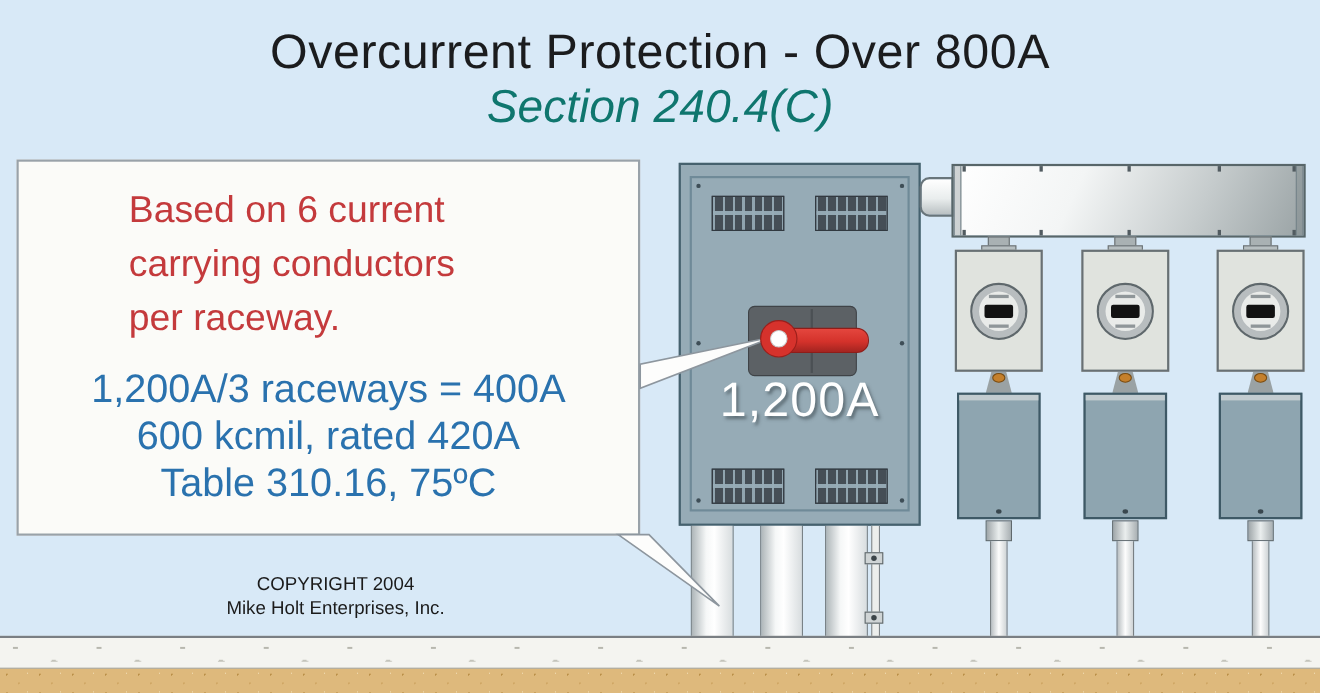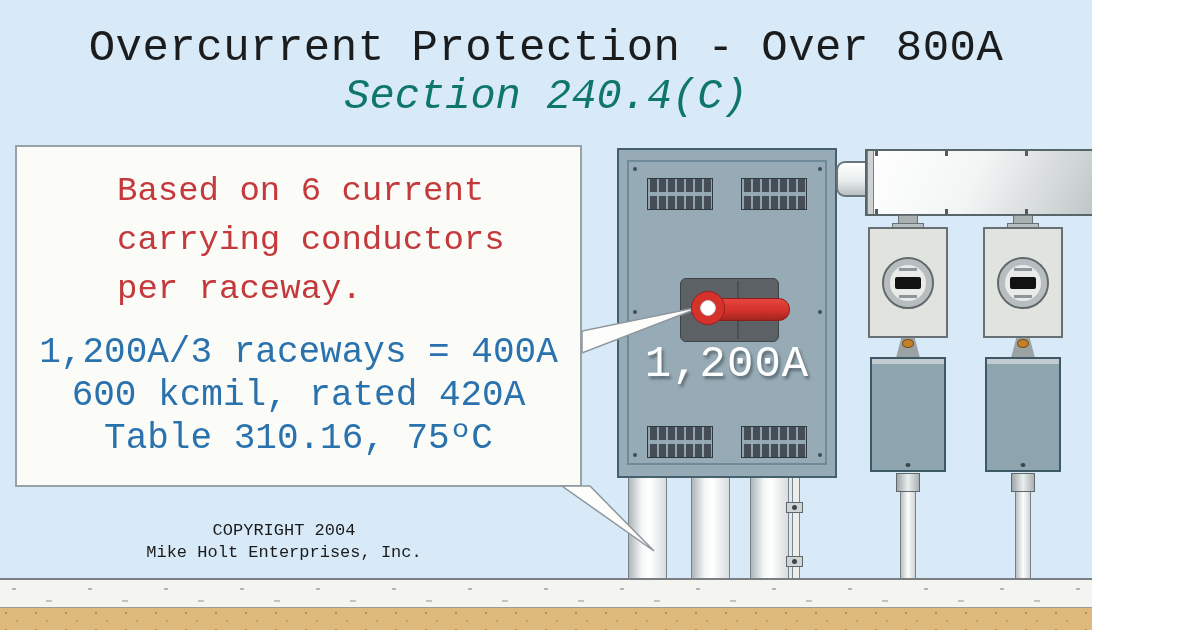--- a/index.html
+++ b/index.html
@@ -1,18 +1,18 @@
 <!DOCTYPE html>
 <html><head>
 <meta charset="utf-8">
 <style>
   html,body{margin:0;padding:0;}
   .stage{
-    position:relative;width:1092px;height:630px;overflow:hidden;
-    background:#d8e9f7;font-family:Liberation Mono, monospace;
+    position:relative;width:1200px;height:630px;overflow:hidden;
+    background:#d8e9f7;font-family:Liberation Sans, sans-serif;
   }
   
   .title-1{position:absolute;left:0;right:0;top:24px;text-align:center;
     font-size:44px;line-height:48px;color:#1b1c1e;letter-spacing:.5px;}
   .title-2{position:absolute;left:0;right:0;top:74px;text-align:center;
     font-size:42px;line-height:46px;color:#0f766e;font-style:italic;}
   
   .callout{position:absolute;left:15px;top:145px;width:567px;height:342px;
     background:#fbfbf8;border:2px solid #99a2a9;box-sizing:border-box;}
   .note-red{position:absolute;left:100px;top:20px;font-size:34px;line-height:49px;
@@ -101,21 +101,21 @@
       radial-gradient(ellipse 4px 1.5px at 14px 9px, #b7b7ae 60%, transparent 66%),
       radial-gradient(ellipse 5px 1.5px at 49px 21px, #c3c3ba 60%, transparent 66%);
     background-size:76px 27px;}
   .sand{position:absolute;left:0;top:608px;width:1200px;height:22px;background:#deb97c;z-index:4;
     background-image:
       radial-gradient(circle 1.5px at 6px 5px, #b98e47 55%, transparent 62%),
       radial-gradient(circle 1.5px at 17px 13px, #caa05c 55%, transparent 62%),
       radial-gradient(circle 1px at 25px 4px, #f4e3bd 55%, transparent 62%);
     background-size:30px 17px;}
   
-  .copyright{position:absolute;left:44px;width:480px;top:520px;text-align:center;
+  .copyright{position:absolute;left:65px;width:480px;top:520px;text-align:center;
     color:#1b1b1b;font-size:17px;line-height:22px;}
 </style>
 </head>
 <body>
 
 <div class="stage">
 
   <div class="title-1">Overcurrent Protection - Over 800A</div>
   <div class="title-2">Section 240.4(C)</div>
 

